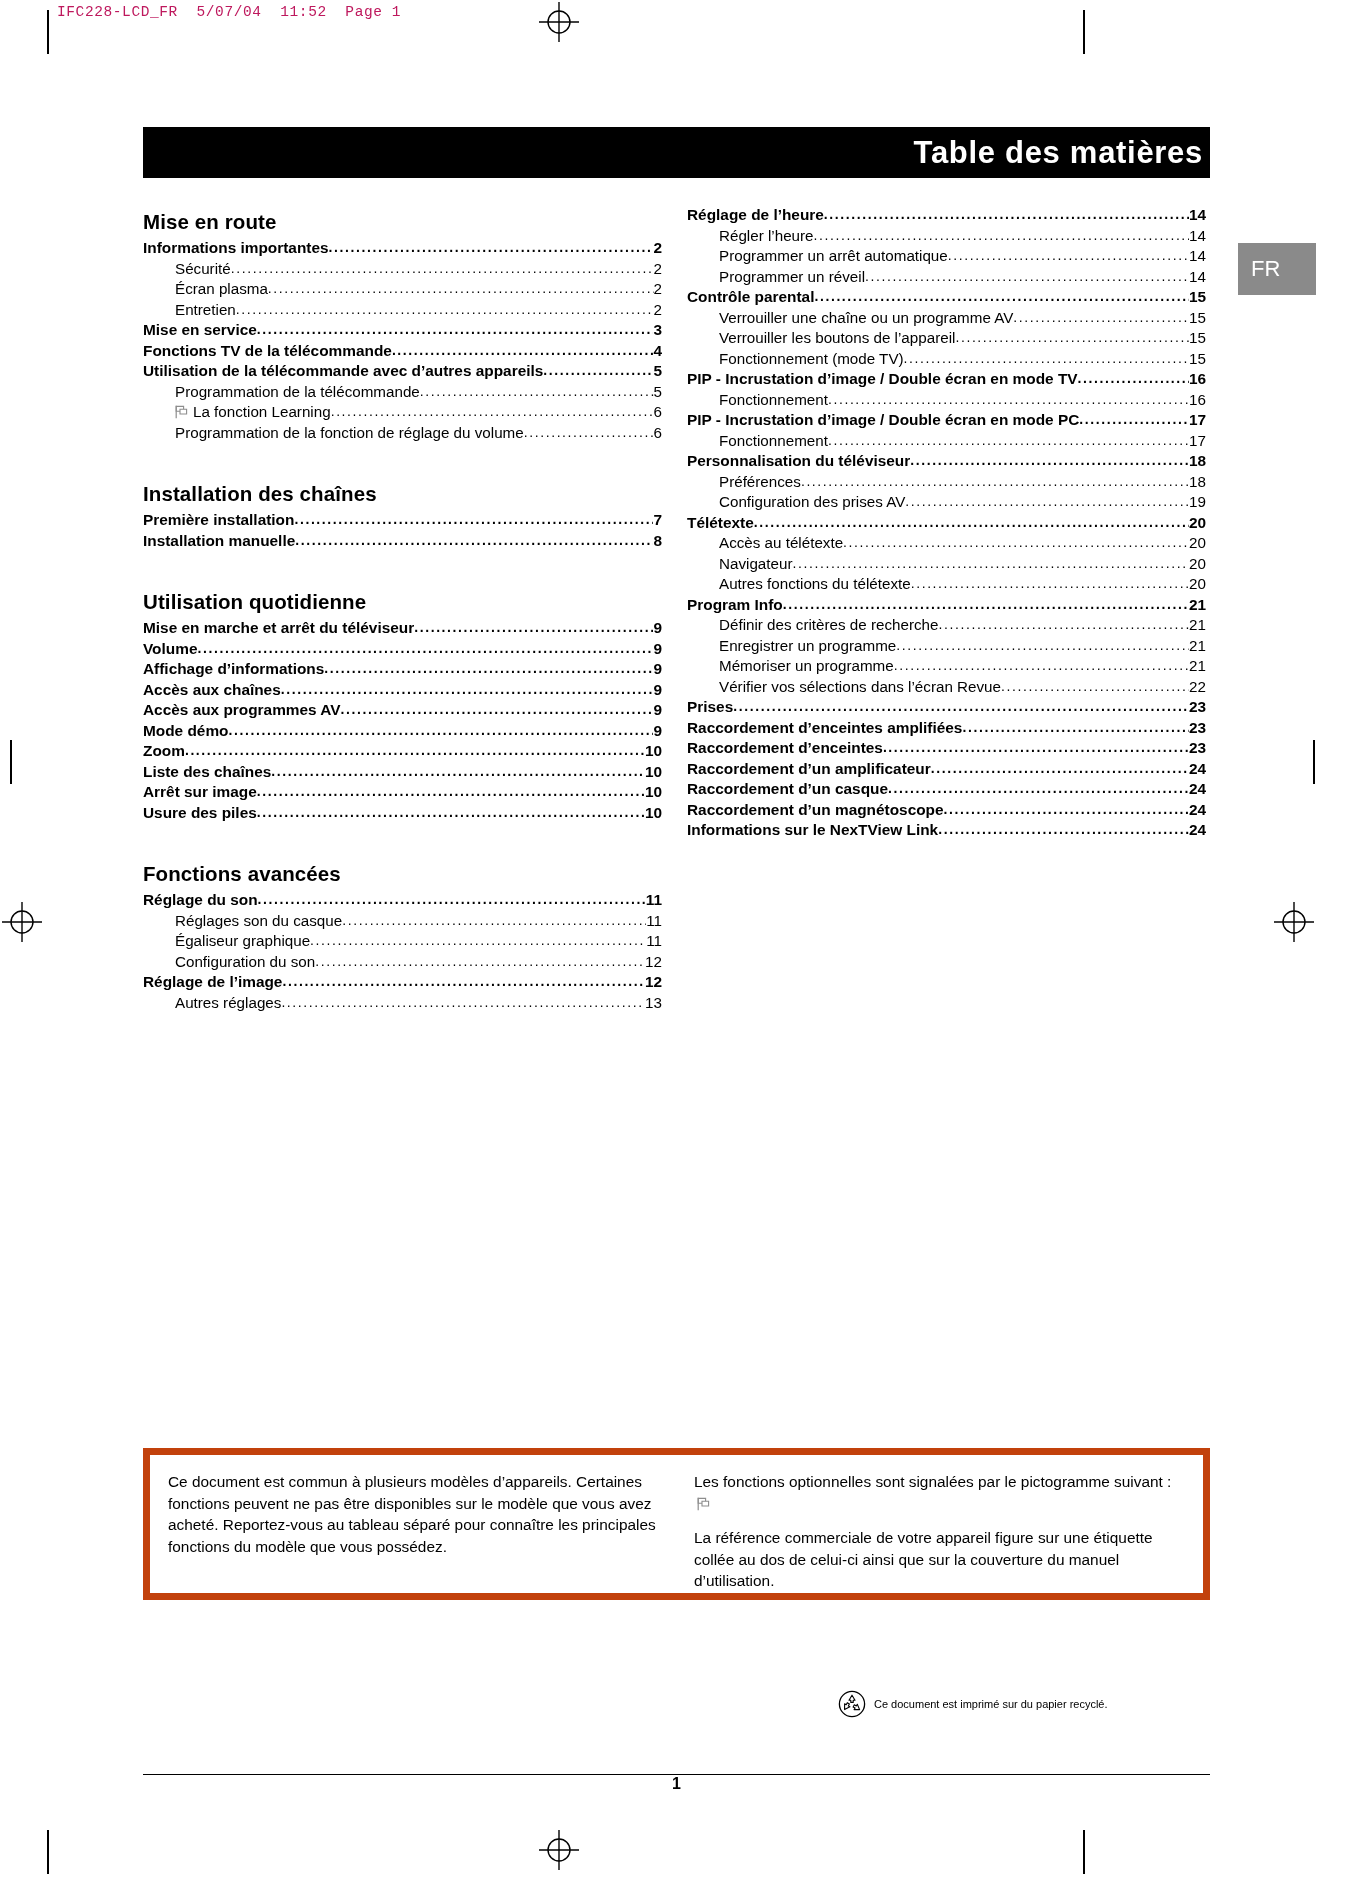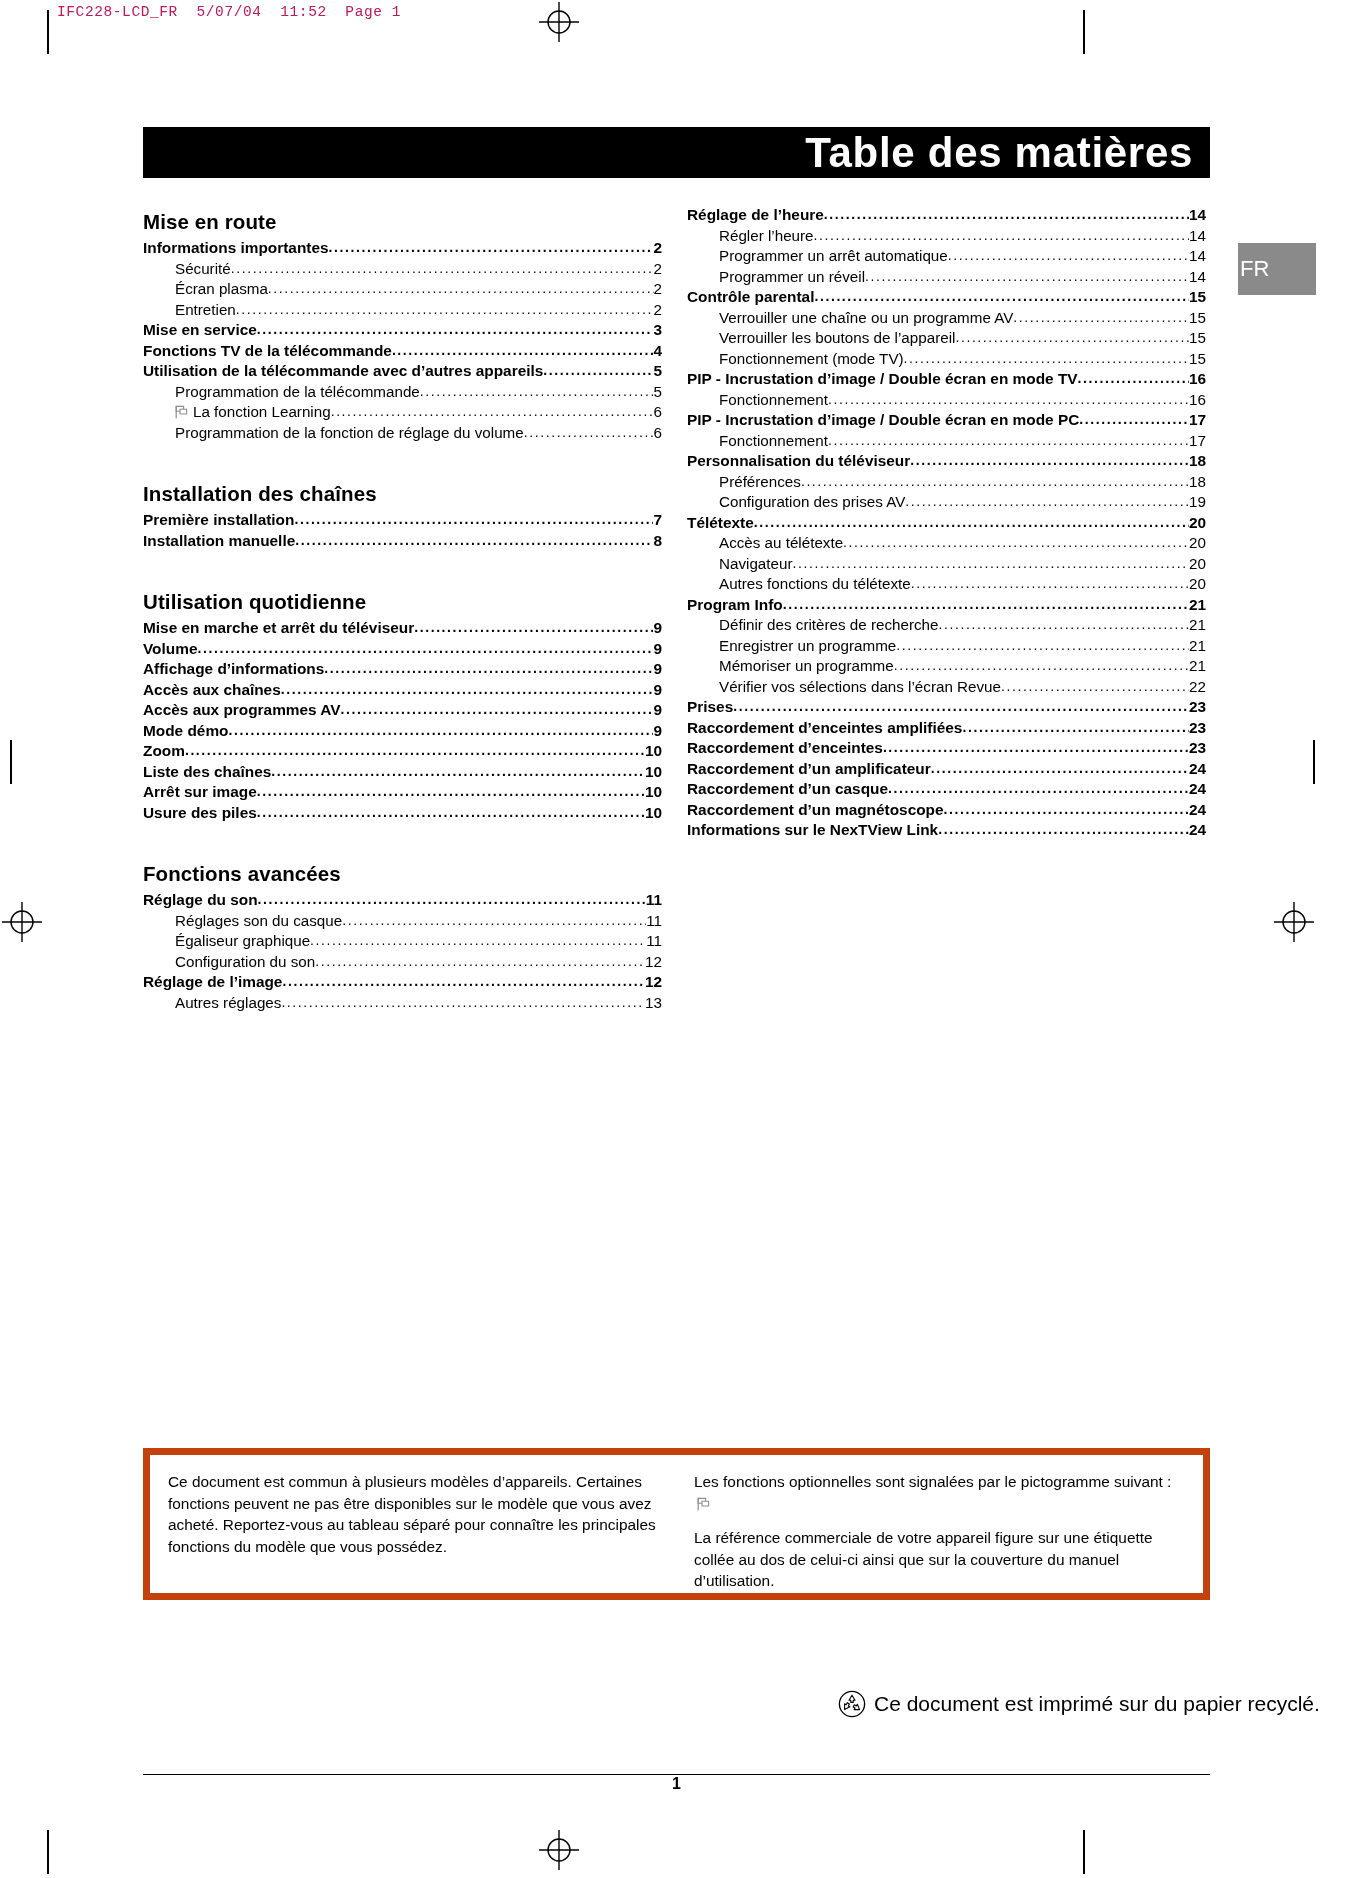--- a/index.html
+++ b/index.html
@@ -55,40 +55,40 @@
     top: 127px;
     width: 1067px;
     height: 51px;
     background: #000000;
     display: flex;
     align-items: center;
     justify-content: flex-end;
   }
   .title-banner .title-text {
     color: #ffffff;
-    font-size: 42px;
+    font-size: 31px;
     font-weight: bold;
     letter-spacing: 0.7px;
-    padding-right: 17px;
+    padding-right: 7px;
     font-family: "Liberation Sans", sans-serif;
   }
 
   
   .lang-tab {
     position: absolute;
     left: 1238px;
     top: 243px;
     width: 78px;
     height: 52px;
     background: #8a8a8a;
     color: #ffffff;
     font-size: 22px;
     display: flex;
     align-items: center;
-    padding-left: 2px;
+    padding-left: 13px;
     box-sizing: border-box;
   }
 
   
   .toc-col {
     position: absolute;
     top: 205px;
     width: 519px;
   }
   .col-left  { left: 143px; }
@@ -180,21 +180,21 @@
   .note-col p { margin: 0 0 13px 0; }
   .note-col p:last-child { margin-bottom: 0; }
 
   
   .recycle-line {
     position: absolute;
     left: 838px;
     top: 1690px;
     display: flex;
     align-items: center;
-    font-size: 21px;
+    font-size: 11px;
   }
   .recycle-icon {
     width: 28px;
     height: 28px;
     margin-right: 8px;
     flex: 0 0 auto;
   }
   .recycle-icon svg { display: block; }
 
   

